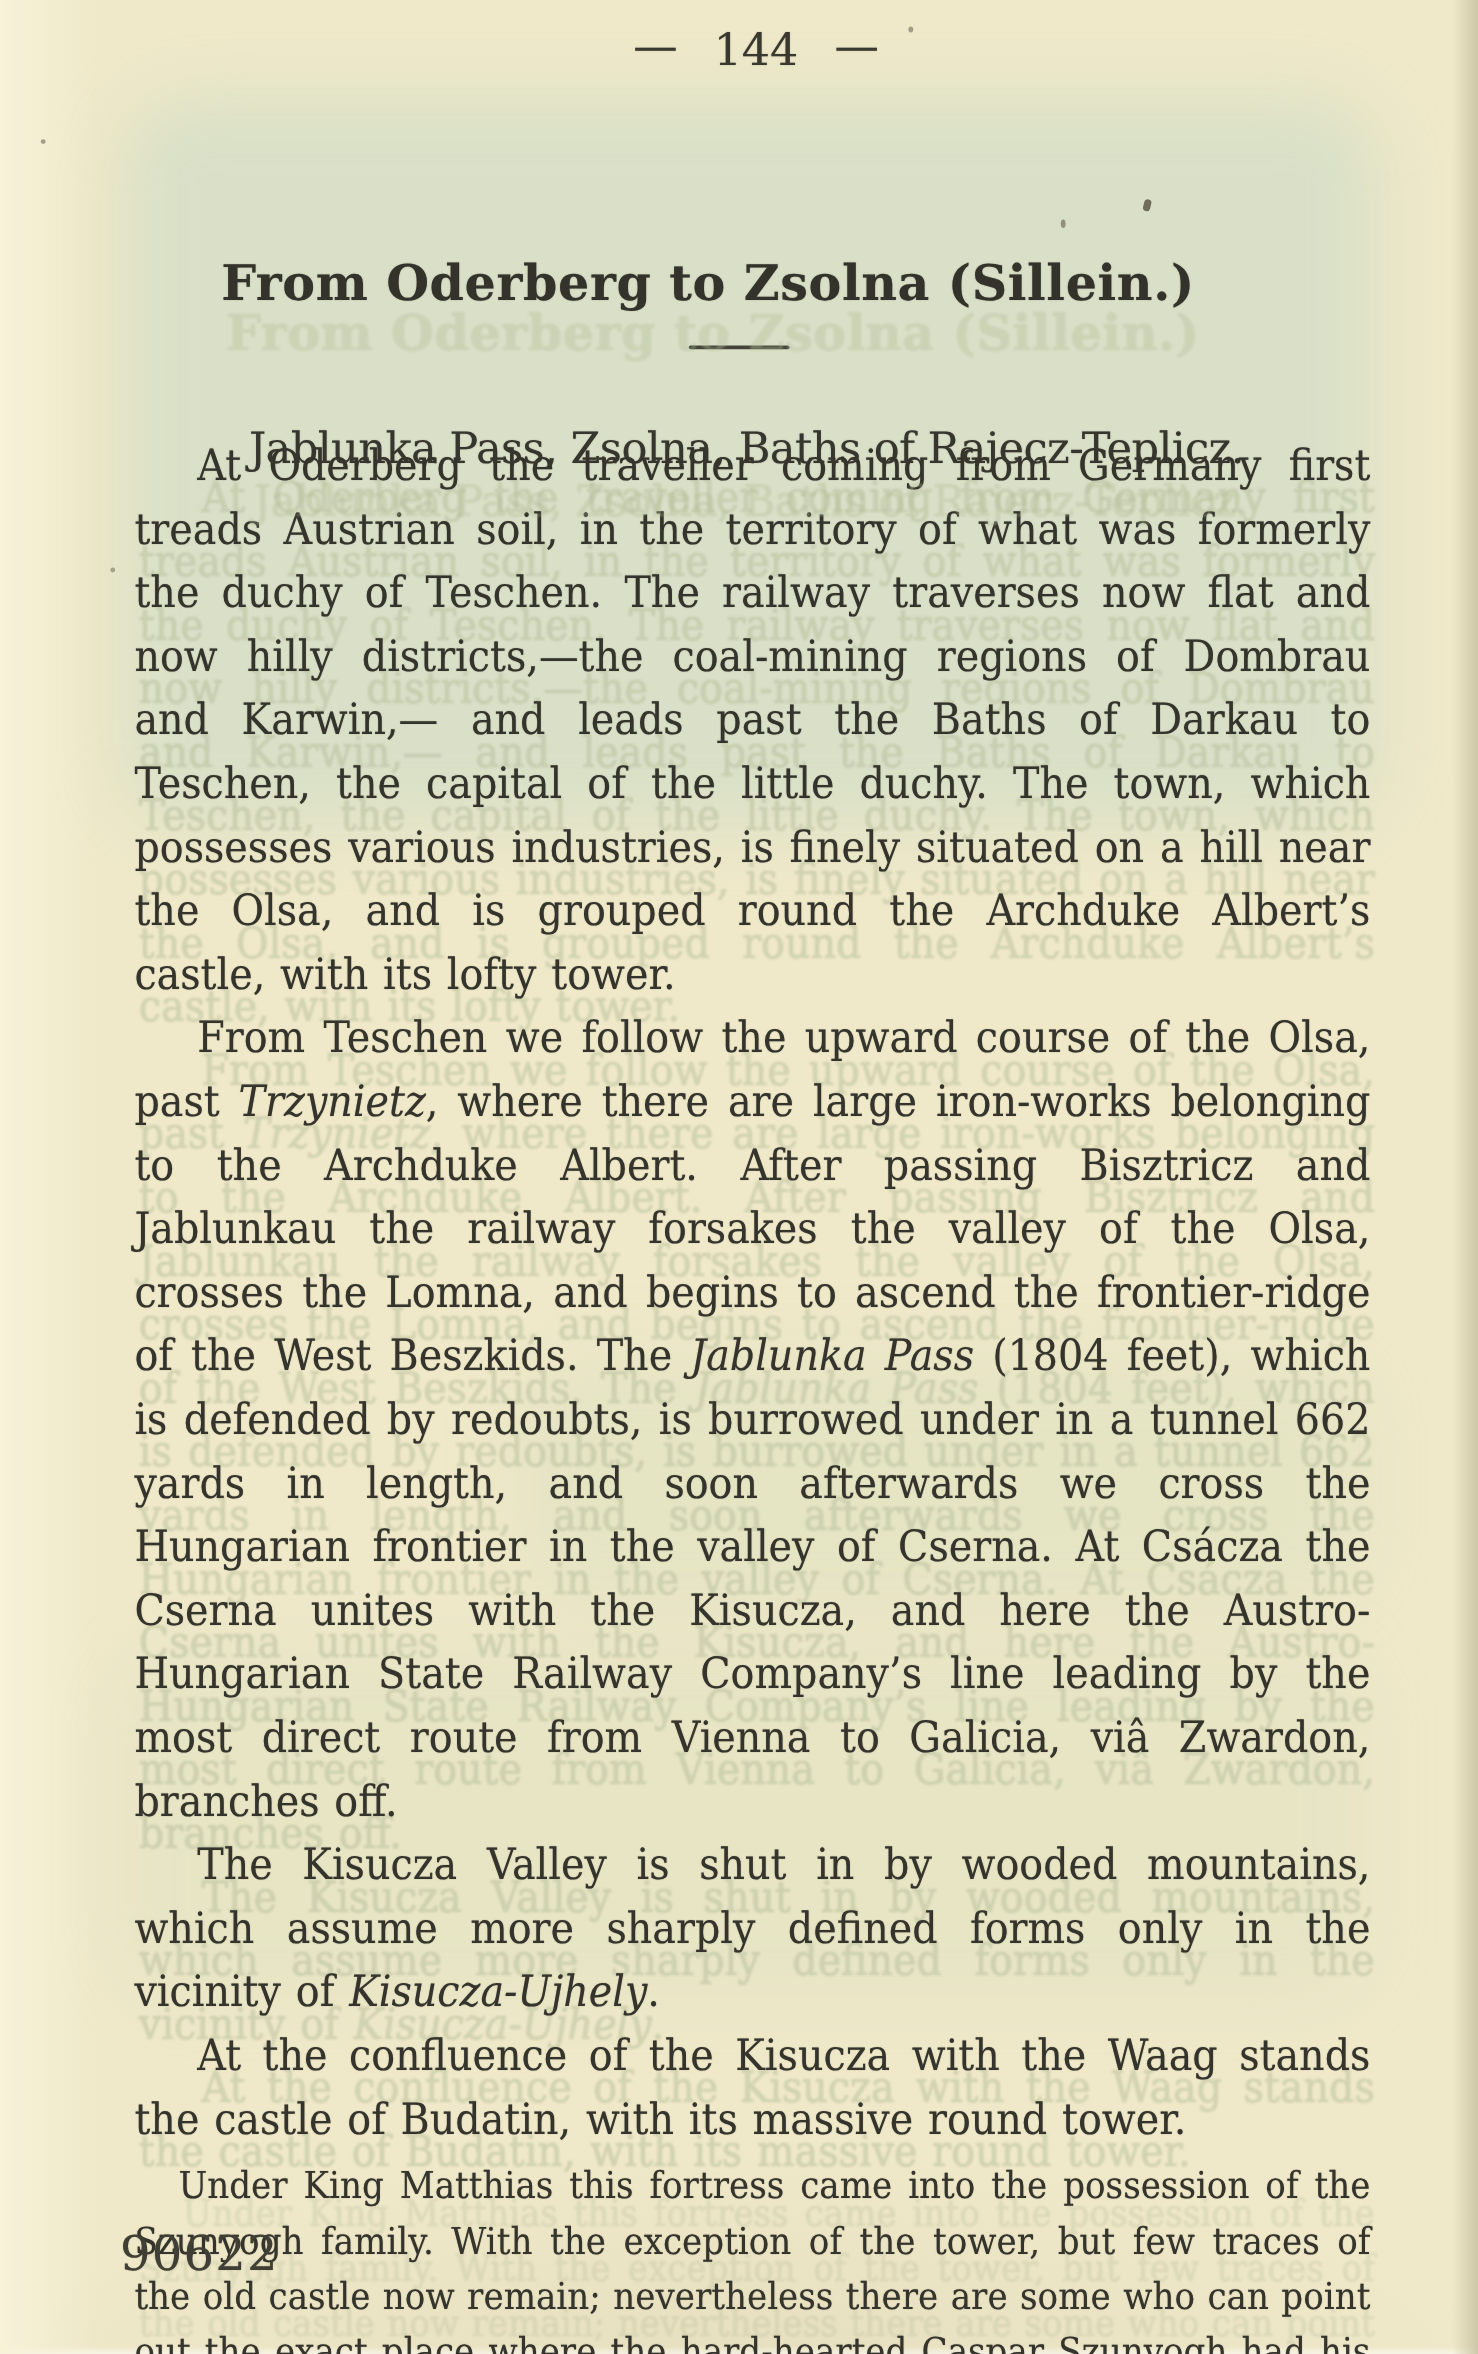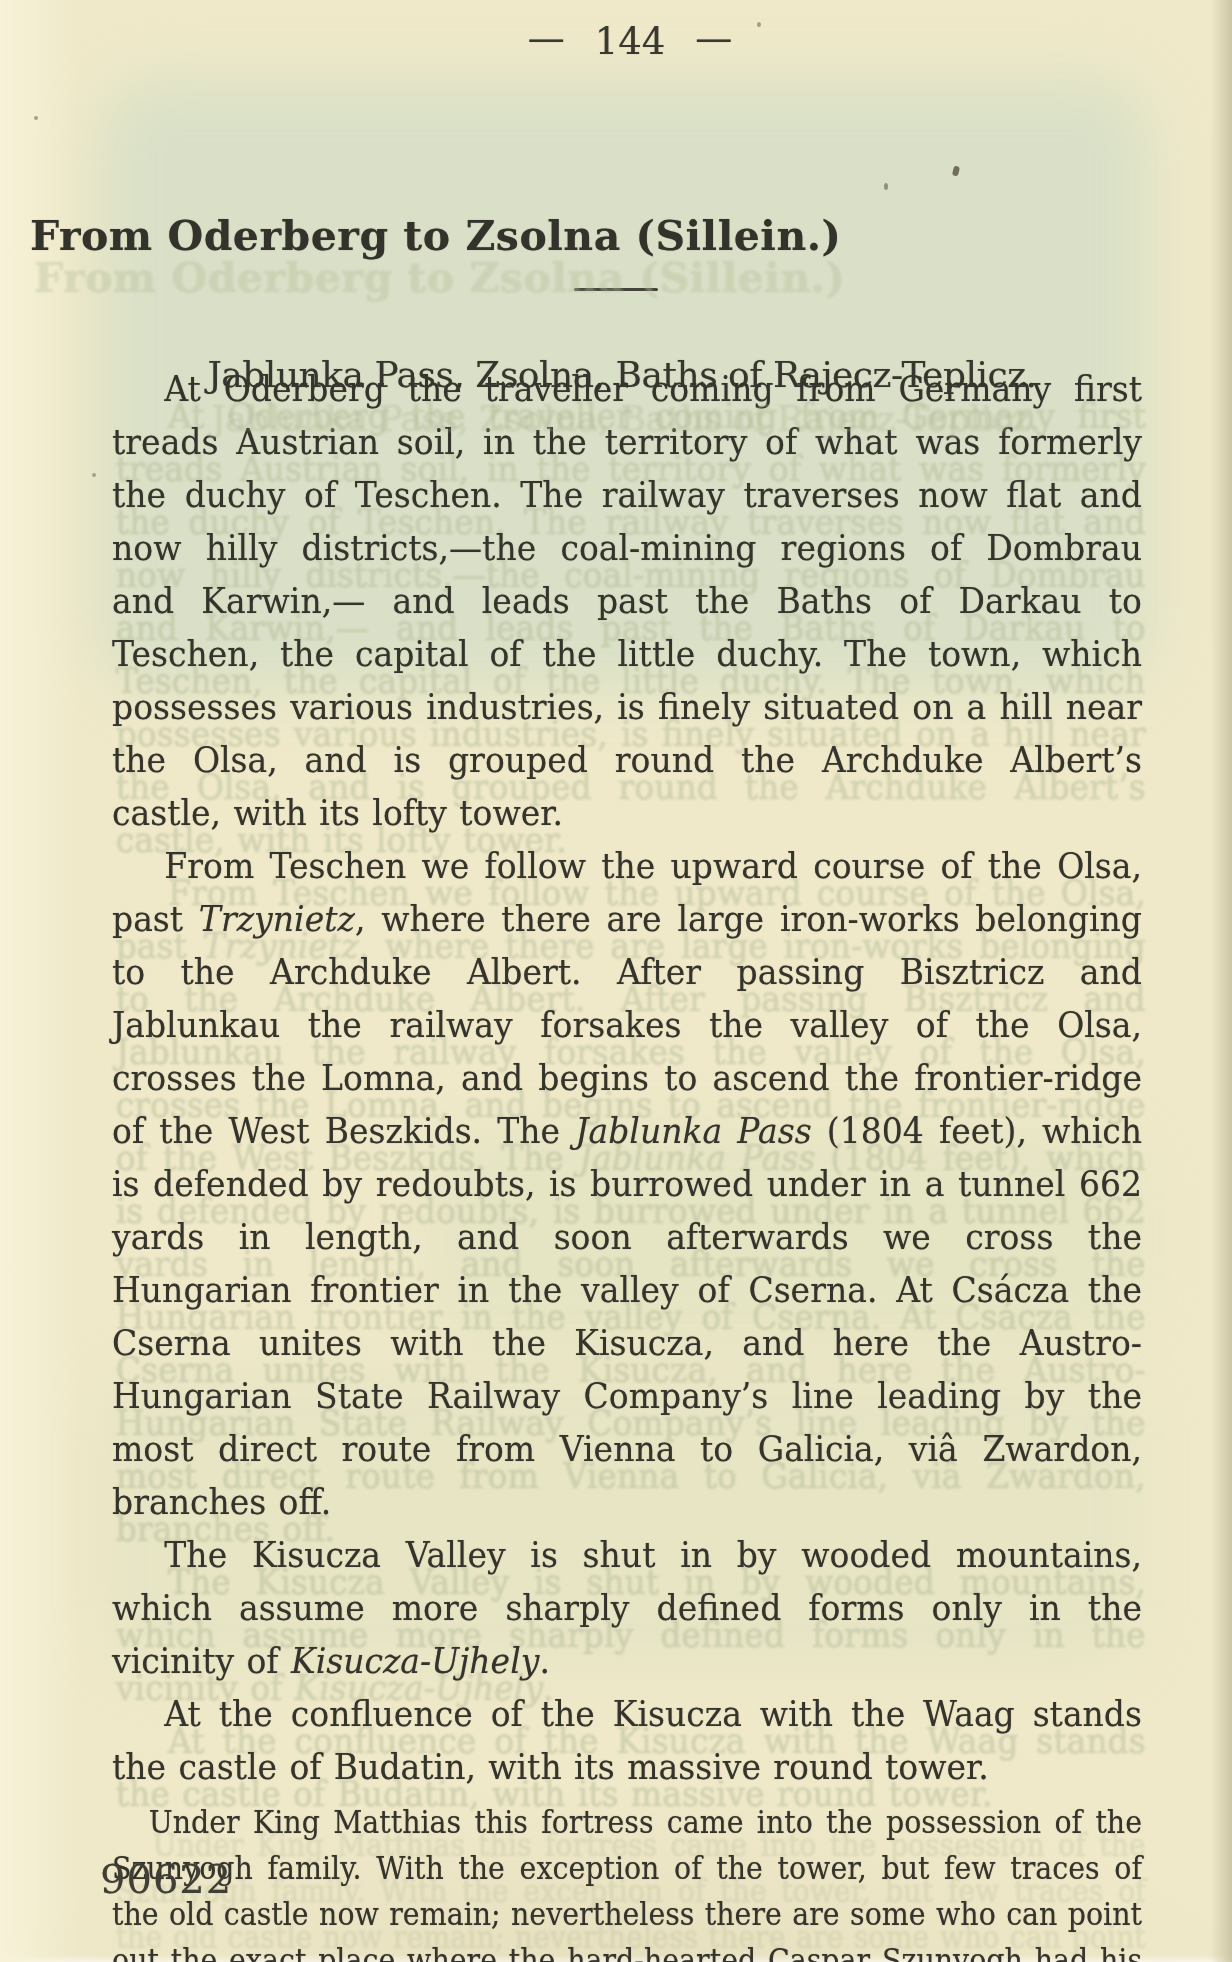--- a/index.html
+++ b/index.html
@@ -28,21 +28,21 @@
 
   .pagenum {
     position: absolute; top: 20px; left: 14px; width: 1232px;
     text-align: center; font-size: 37px; color: #3a392f;
     text-shadow: 0 0 1px rgba(53,52,44,0.45);
   }
   .pagenum .dash { margin: 0 30px; position: relative; top: -3px; }
 
   .title-block {
     position: absolute; top: 212px; left: 30px; width: 1120px;
-    font-weight: bold; font-size: 41px; letter-spacing: 0.5px;
+    text-align: center; font-weight: bold; font-size: 41px; letter-spacing: 0.5px;
     color: #34332b; text-shadow: 0 0 1px rgba(52,51,43,0.5);
   }
   .rule {
     position: absolute; top: 288px; left: 574px; width: 84px; height: 3px;
     background: #45443a; border-radius: 2px;
   }
   .subtitle-block {
     position: absolute; top: 306px; left: 62px; width: 1120px;
     text-align: center; font-size: 36px; letter-spacing: -0.5px;
     color: #37362e; text-shadow: 0 0 1px rgba(55,54,46,0.45);

